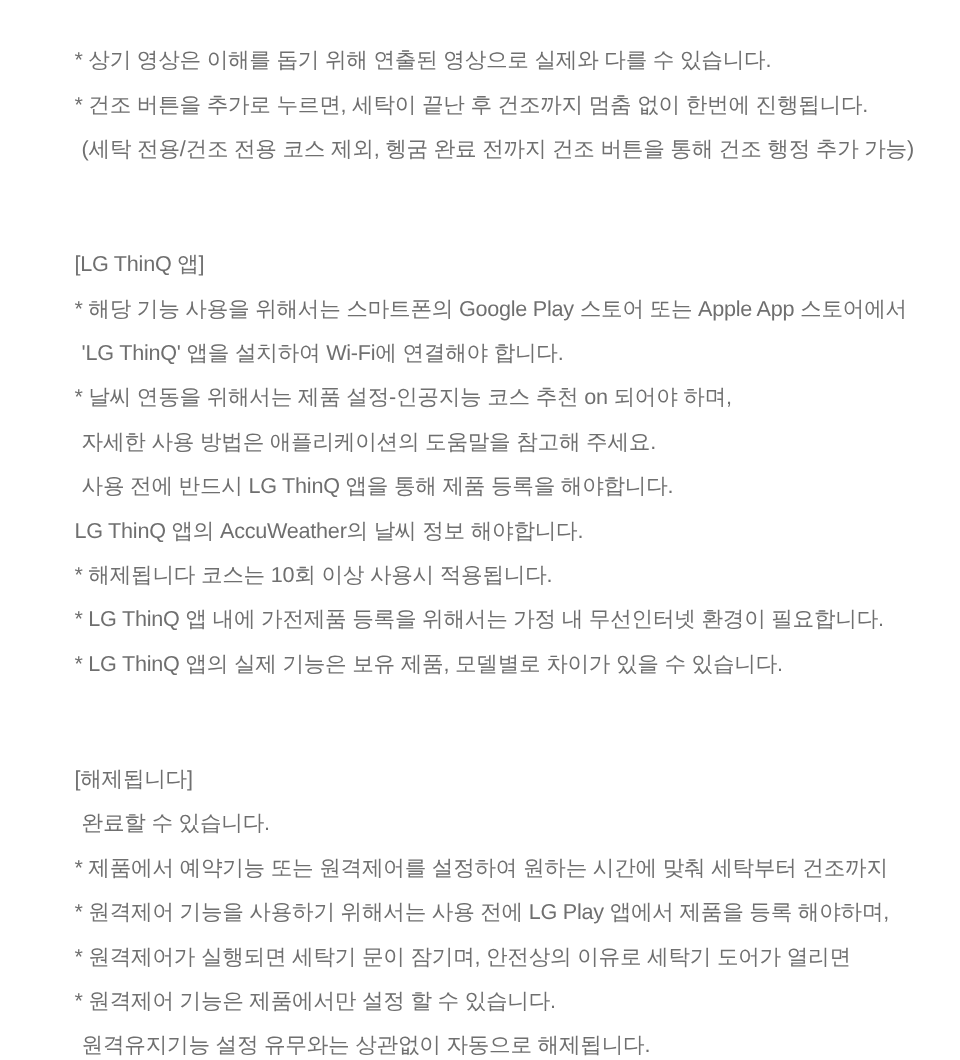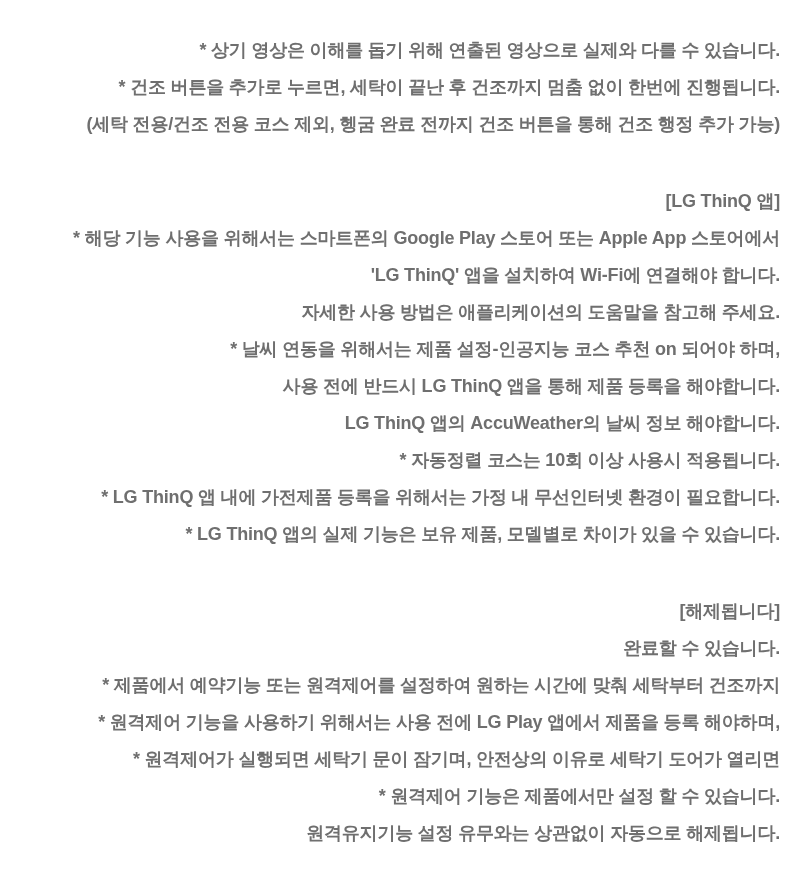--- a/index.html
+++ b/index.html
@@ -14,52 +14,51 @@
     font-family: "Liberation Sans", sans-serif;
   }
   .doc {
     box-sizing: border-box;
     width: 800px;
     height: 883px;
     padding: 32px 20px 0 62px;
     overflow: hidden;
   }
   .section { margin: 0; }
-  .section:not(:first-child) { margin-top: 40px; }
+  .section:not(:first-child) { margin-top: 59px; }
   .header-line,
   .line {
     font-size: 18px;
     line-height: 37px;
     height: 37px;
     color: #6f6f6f;
     letter-spacing: -0.2px;
     white-space: nowrap;
-    font-weight: 700;
-    text-align: right;
+    font-weight: 400;
   }
   .line.indent { padding-left: 6px; }
 </style>
 </head>
 <body>
 
 <main class="doc">
     <section class="section">
       <div class="line">* 상기 영상은 이해를 돕기 위해 연출된 영상으로 실제와 다를 수 있습니다.</div>
       <div class="line">* 건조 버튼을 추가로 누르면, 세탁이 끝난 후 건조까지 멈춤 없이 한번에 진행됩니다.</div>
       <div class="line indent">(세탁 전용/건조 전용 코스 제외, 헹굼 완료 전까지 건조 버튼을 통해 건조 행정 추가 가능)</div>
     </section>
     <section class="section">
       <div class="header-line">[LG ThinQ 앱]</div>
       <div class="line">* 해당 기능 사용을 위해서는 스마트폰의 Google Play 스토어 또는 Apple App 스토어에서</div>
       <div class="line indent">'LG ThinQ' 앱을 설치하여 Wi-Fi에 연결해야 합니다.</div>
+      <div class="line">* 날씨 연동을 위해서는 제품 설정-인공지능 코스 추천 on 되어야 하며,</div>
       <div class="line indent">자세한 사용 방법은 애플리케이션의 도움말을 참고해 주세요.</div>
-      <div class="line">* 날씨 연동을 위해서는 제품 설정-인공지능 코스 추천 on 되어야 하며,</div>
       <div class="line indent">사용 전에 반드시 LG ThinQ 앱을 통해 제품 등록을 해야합니다.</div>
       <div class="line">LG ThinQ 앱의 AccuWeather의 날씨 정보 해야합니다.</div>
-      <div class="line">* 자동정렬 코스는 10회 이상 사용시 적용됩니다.</div>
+      <div class="line">* 해제됩니다 코스는 10회 이상 사용시 적용됩니다.</div>
       <div class="line">* LG ThinQ 앱 내에 가전제품 등록을 위해서는 가정 내 무선인터넷 환경이 필요합니다.</div>
       <div class="line">* LG ThinQ 앱의 실제 기능은 보유 제품, 모델별로 차이가 있을 수 있습니다.</div>
     </section>
     <section class="section">
       <div class="header-line">[해제됩니다]</div>
       <div class="line indent">완료할 수 있습니다.</div>
       <div class="line">* 제품에서 예약기능 또는 원격제어를 설정하여 원하는 시간에 맞춰 세탁부터 건조까지</div>
       <div class="line">* 원격제어 기능을 사용하기 위해서는 사용 전에 LG Play 앱에서 제품을 등록 해야하며,</div>
       <div class="line">* 원격제어가 실행되면 세탁기 문이 잠기며, 안전상의 이유로 세탁기 도어가 열리면</div>
       <div class="line">* 원격제어 기능은 제품에서만 설정 할 수 있습니다.</div>

